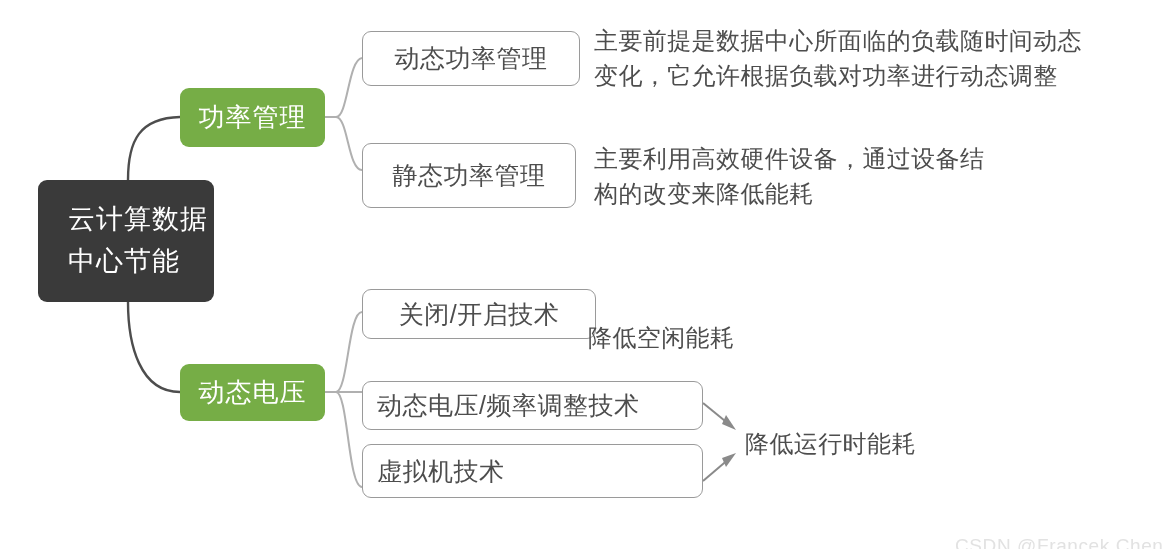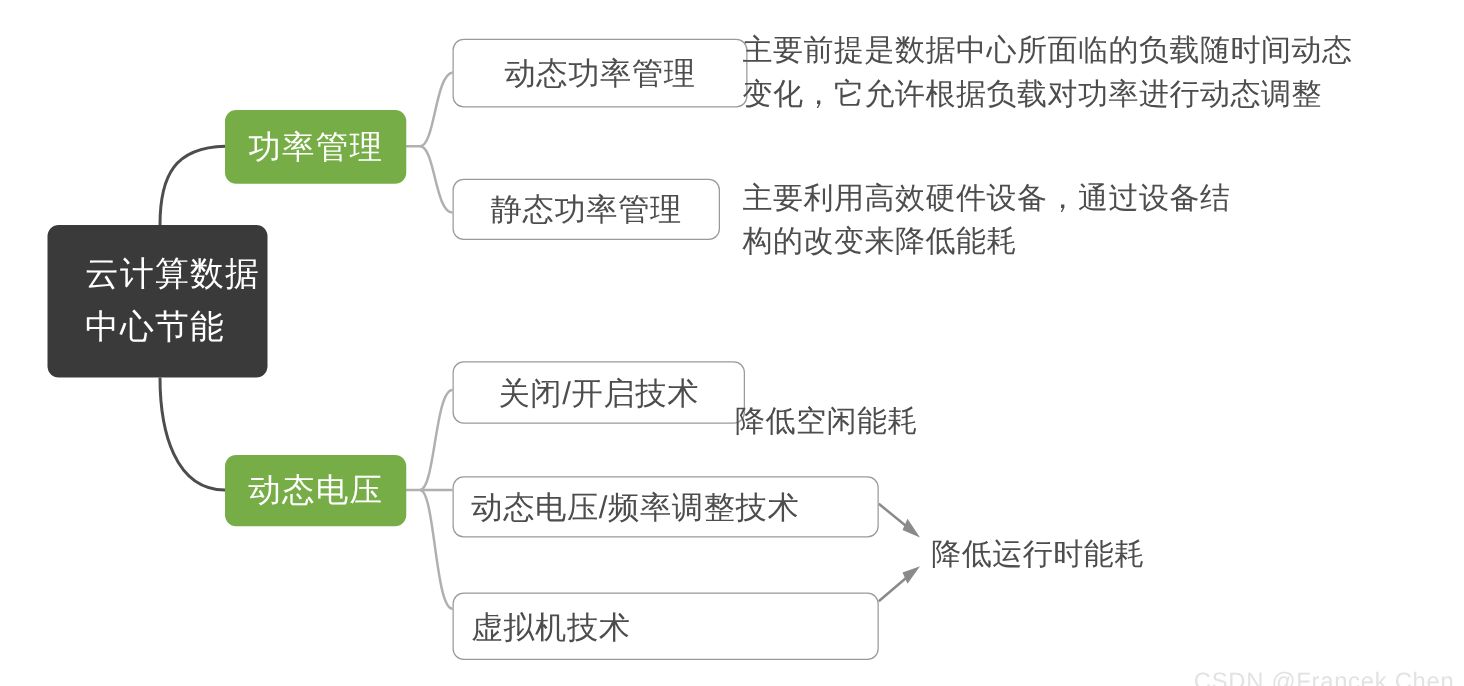--- a/index.html
+++ b/index.html
@@ -129,42 +129,42 @@
   </div>
 
   <div class="node node-green" style="left:180px; top:88px; width:145px; height:59px;">
     <span>功率管理</span>
   </div>
 
   <div class="node node-green" style="left:180px; top:364px; width:145px; height:57px;">
     <span>动态电压</span>
   </div>
 
-  <div class="node node-box center" style="left:362px; top:31px; width:236px; height:55px;">
+  <div class="node node-box center" style="left:362px; top:31px; width:218px; height:55px;">
     <span>动态功率管理</span>
   </div>
   <div class="desc" style="left:594px; top:24px; width:540px;">主要前提是数据中心所面临的负载随时间动态
 变化，它允许根据负载对功率进行动态调整</div>
 
-  <div class="node node-box center" style="left:362px; top:143px; width:214px; height:49px;">
+  <div class="node node-box center" style="left:362px; top:143px; width:214px; height:65px;">
     <span>静态功率管理</span>
   </div>
   <div class="desc" style="left:594px; top:142px; width:440px;">主要利用高效硬件设备，通过设备结
 构的改变来降低能耗</div>
 
   <div class="node node-box center" style="left:362px; top:289px; width:234px; height:50px;">
     <span>关闭/开启技术</span>
   </div>
   <div class="desc desc-one" style="left:588px; top:297px;margin-top:24px;">降低空闲能耗</div>
 
   <div class="node node-box" style="left:362px; top:381px; width:341px; height:49px;">
     <span>动态电压/频率调整技术</span>
   </div>
 
-  <div class="node node-box" style="left:362px; top:474px; width:341px; height:54px;">
+  <div class="node node-box" style="left:362px; top:444px; width:341px; height:54px;">
     <span>虚拟机技术</span>
   </div>
 
   <div class="desc desc-one" style="left:745px; top:427px;">降低运行时能耗</div>
 
   <div class="watermark" style="left:955px; top:517px;">CSDN @Francek Chen</div>
 
 </div>
 
 </body></html>

